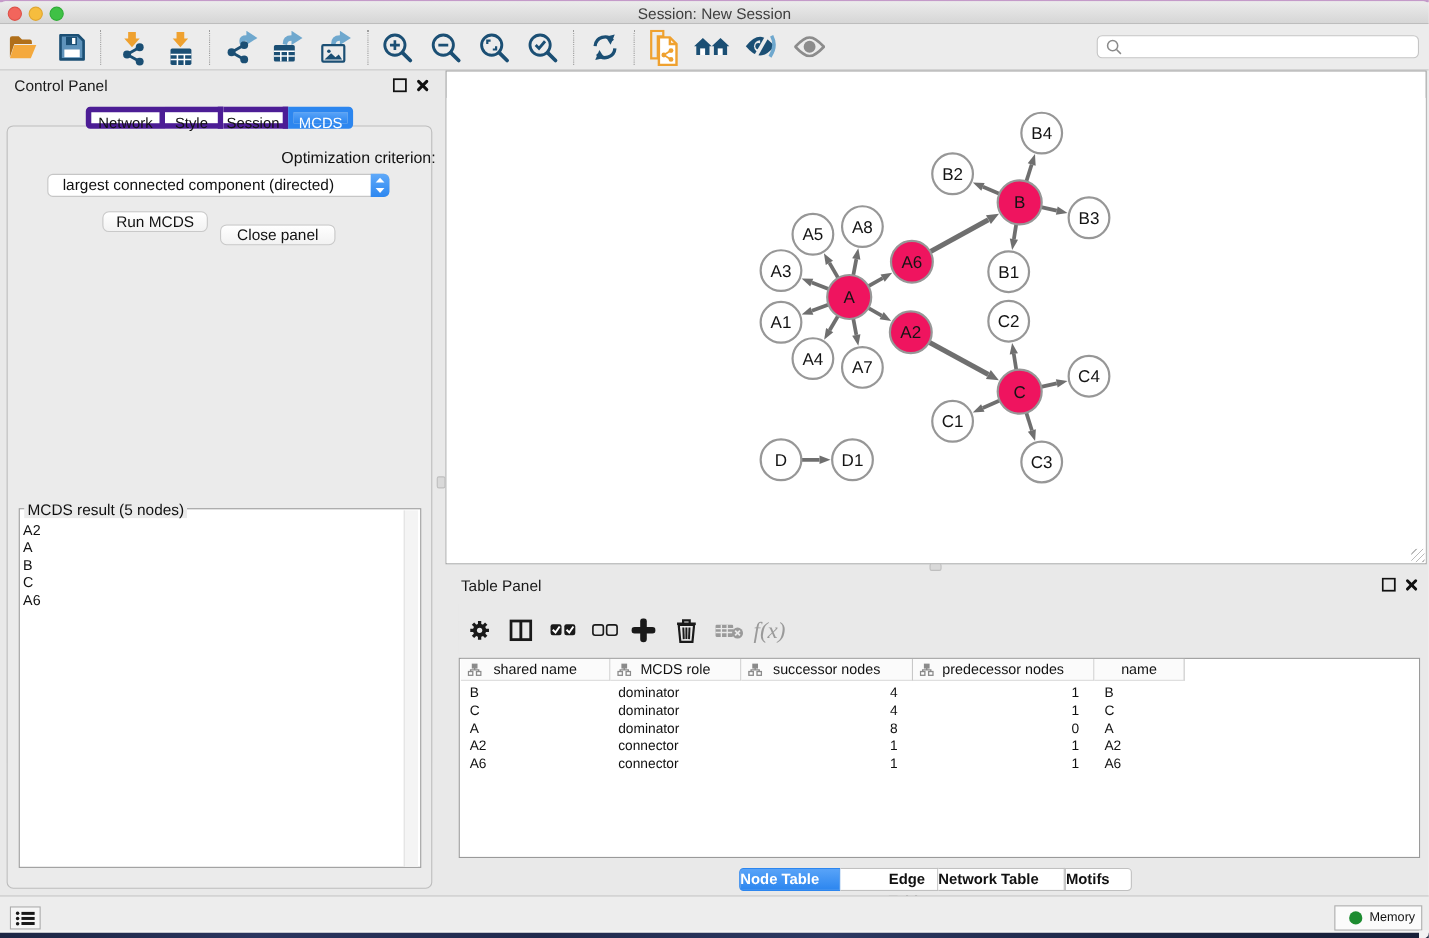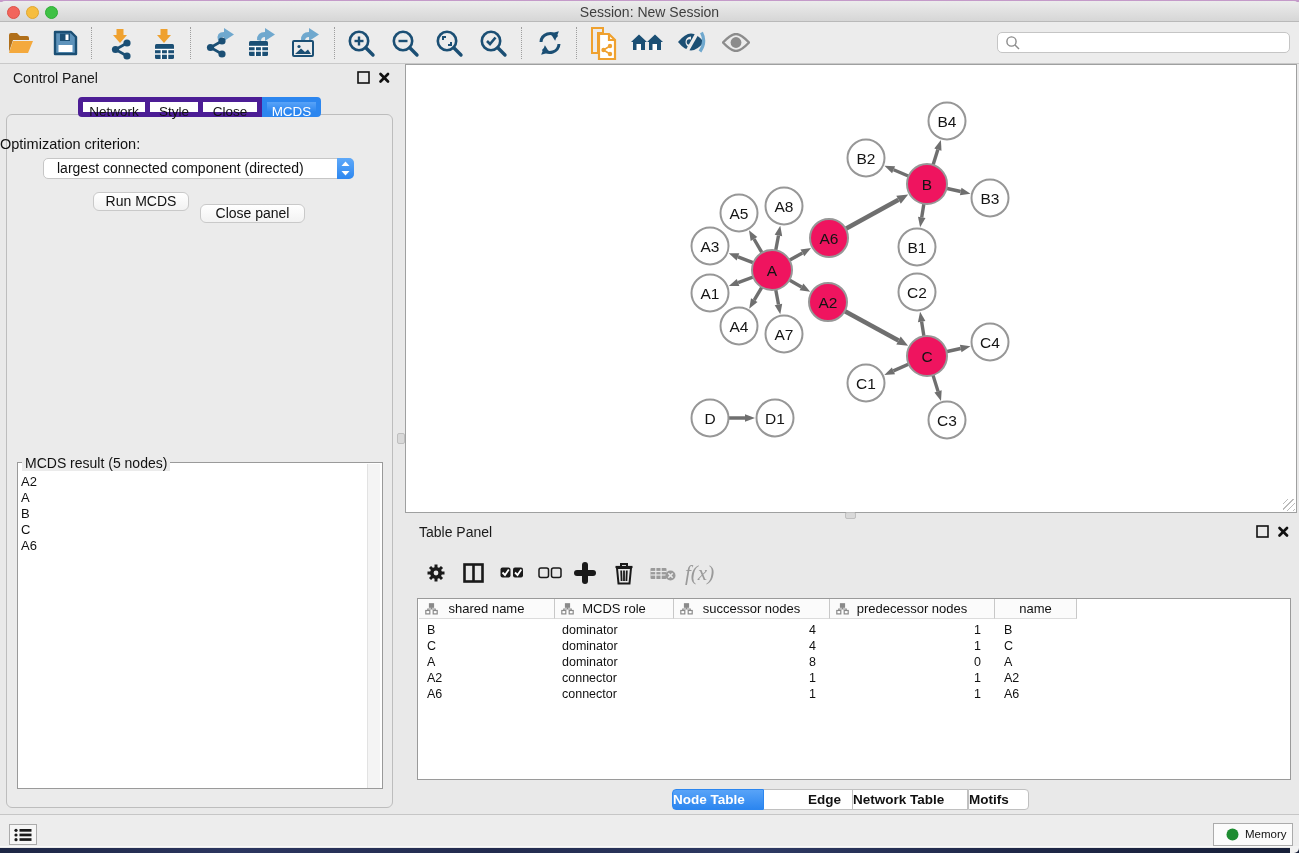--- a/index.html
+++ b/index.html
@@ -24,21 +24,21 @@
     border:1px solid #C5C5C5; border-radius:5px; }
 
   
   #cp-title { left:13px; top:70px; font-size:14px; color:#1a1a1a; }
   #cp-panel { left:6px; top:114px; width:387px; height:694px; background:#EBEBEB;
     border:1px solid #BDBDBD; border-radius:6px; }
   #cp-tabs { left:78px; top:97px; height:20px; }
   .tab { position:absolute; top:0; height:20px; background:#fff; border:5px solid #4c1d95;
     font-size:13.5px; color:#111; text-align:center; line-height:19px; }
   .tabsel { background:linear-gradient(#58A3F8,#2C86EF); color:#fff; border-color:#2C86EF; }
-  #opt-label { left:0px; top:136px; width:396px; text-align:left; font-size:14.5px; color:#111; }
+  #opt-label { left:0px; top:136px; width:396px; text-align:right; font-size:14.5px; color:#111; }
   #dropdown { left:43px; top:158px; width:311px; height:21px; background:#fff; border:1px solid #C6C6C6;
     border-radius:5px; font-size:14px; color:#111; line-height:19px; padding-left:13px; }
   #dd-btn { position:absolute; right:-1px; top:-1px; width:17px; height:21px; border-radius:0 5px 5px 0;
     background:linear-gradient(#5FA9F9,#2D87F0); }
   .btn { position:absolute; height:19px; background:linear-gradient(#FFFFFF,#F2F2F2); border:1px solid #C9C9C9; border-radius:6px;
     font-size:14px; color:#111; text-align:center; line-height:17px; }
   #mcds-box { left:17px; top:462px; width:366px; height:327px; background:#fff; border:1px solid #9a9a9a; }
   #mcds-legend { left:22px; top:455px; background:#EBEBEB; font-size:14px; color:#111; padding:0 3px; }
   .mcds-item { position:absolute; left:21px; font-size:13px; color:#111; }
   #mcds-sb { position:absolute; right:2px; top:1px; width:13px; height:324px; background:#F4F4F4;
@@ -228,21 +228,21 @@
 <rect x="1" y="1" width="11" height="11" fill="none" stroke="#111" stroke-width="1.6"></rect>
 <g stroke="#111" stroke-width="2.7" stroke-linecap="round">
 <line x1="23.5" y1="3" x2="31" y2="10.5"></line>
         <line x1="31" y1="3" x2="23.5" y2="10.5"></line>
       </g>
     </svg>
   <div class="abs" id="cp-panel"></div>
   <div class="abs" id="cp-tabs">
     <div class="tab" style="left:0; width:72px; border-radius:4px 0 0 4px;">Network</div>
     <div class="tab" style="left:72px; width:53px; border-left:0;">Style</div>
-    <div class="tab" style="left:125px; width:59px; border-left:0;">Close</div>
+    <div class="tab" style="left:125px; width:59px; border-left:0;">Session</div>
     <div class="tab tabsel" style="left:184px; width:59px; border-radius:0 4px 4px 0;">MCDS</div>
   </div>
   <div class="abs" id="opt-label">Optimization criterion:</div>
   <div class="abs" id="dropdown">largest connected component (directed)
     <div id="dd-btn">
         <svg width="17" height="21" viewBox="0 0 17 21" style="position:absolute;left:0;top:0">
 <path d="M8.5 3.5 L12.5 8 L4.5 8 Z" fill="#fff"></path>
 <path d="M8.5 17.5 L12.5 13 L4.5 13 Z" fill="#fff"></path>
         </svg>
       </div>

